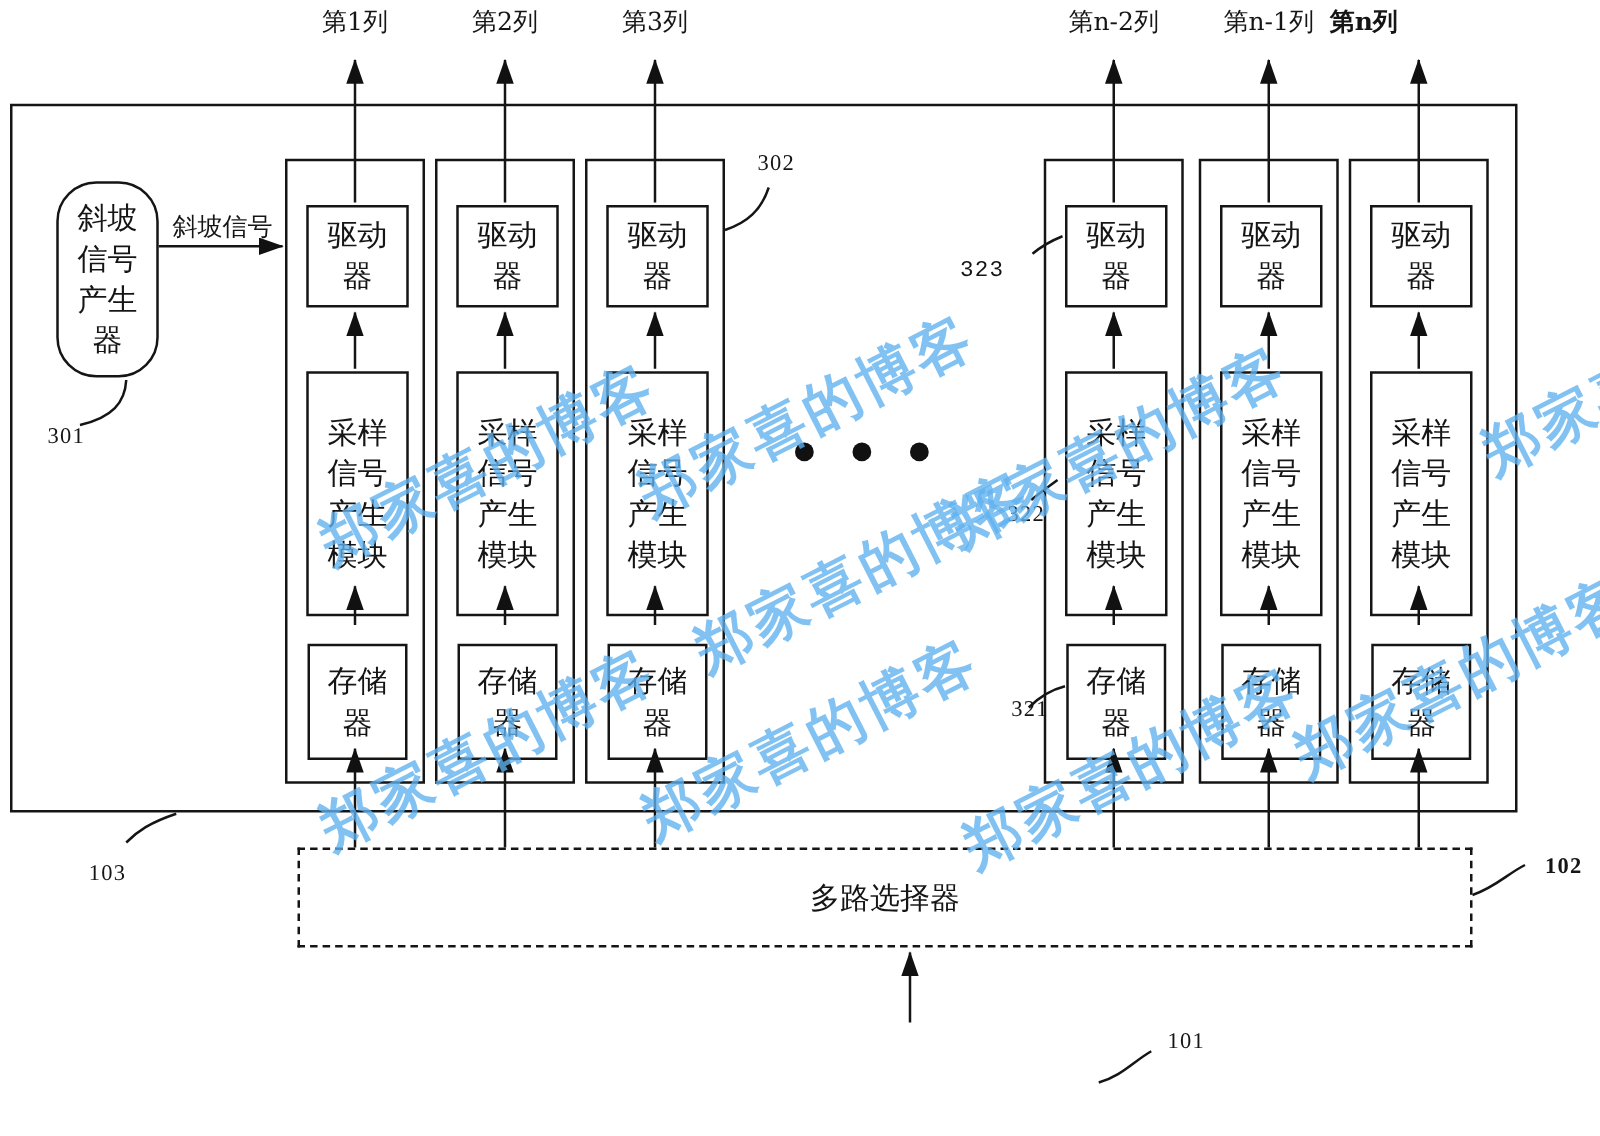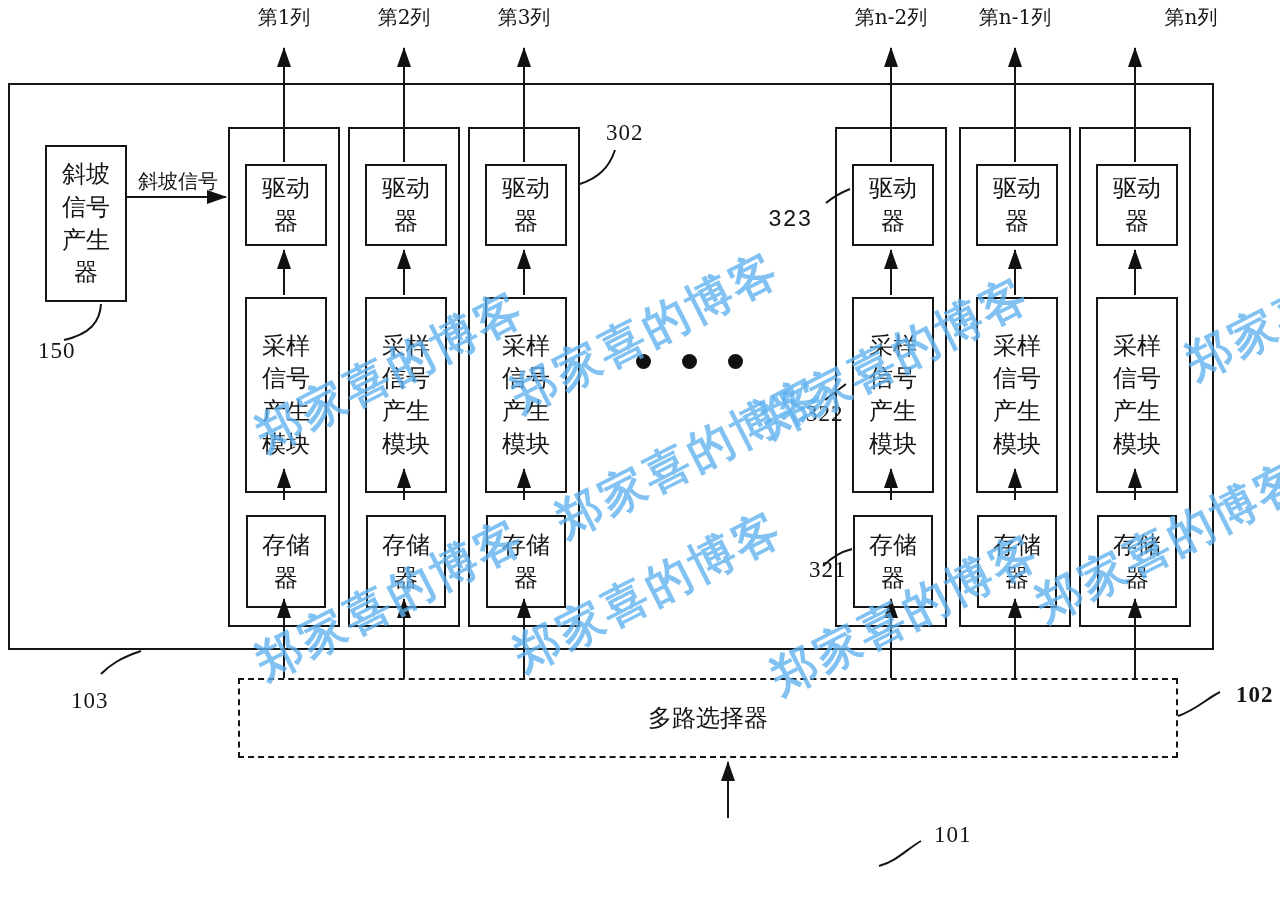--- a/index.html
+++ b/index.html
@@ -21,21 +21,21 @@
   .frame{position:absolute;box-sizing:border-box;border:2px solid #151515;z-index:1;}
   .col-unit{position:absolute;box-sizing:border-box;border:2px solid #151515;top:127px;width:112px;height:500px;z-index:2;}
   .driver-box{left:15px;top:35px;width:82px;height:82px;}
   .sampler-box{left:15px;top:168px;width:82px;height:196px;}
   .memory-box{left:16px;top:386px;width:80px;height:93px;}
   .head-label{
     position:absolute;top:4px;width:120px;text-align:center;font-size:20px;
     font-family:"DejaVu Serif","Liberation Serif",serif;z-index:2;
   }
   .refnum{
-    position:absolute;font-size:23px;font-family:"Liberation Serif","DejaVu Serif",serif;
+    position:absolute;font-size:18px;font-family:"Liberation Serif","DejaVu Serif",serif;
     color:#151515;z-index:2;letter-spacing:1px;
   }
   .signal-label{
     position:absolute;left:130px;top:168px;width:96px;text-align:center;font-size:20px;
     font-family:"DejaVu Serif","Liberation Serif",serif;z-index:2;
   }
   .wm{
     position:absolute;z-index:9;transform:translate(-50%,-50%) rotate(-27deg);
     font-size:46px;font-weight:bold;letter-spacing:3px;white-space:nowrap;
     color:#5fb2f0;opacity:0.78;pointer-events:none;
@@ -101,23 +101,23 @@
     </g>
   </svg>
 
   <div class="frame" style="left:8px;top:83px;width:1206px;height:567px;"></div>
 
   <div class="head-label" style="left:224px;">第1列</div>
   <div class="head-label" style="left:344px;">第2列</div>
   <div class="head-label" style="left:464px;">第3列</div>
   <div class="head-label" style="left:831px;">第n-2列</div>
   <div class="head-label" style="left:955px;">第n-1列</div>
-  <div class="head-label" style="left:1131px;">第n列</div>
-
-  <div class="box" style="left:45px;top:145px;width:82px;height:157px;">
+  <div class="head-label" style="left:1031px;font-weight:bold;">第n列</div>
+
+  <div class="box" style="left:45px;top:145px;width:82px;height:157px;border-radius:32px;">
     <span class="box-label">斜坡
 信号
 产生
 器</span>
   </div>
   <div class="signal-label">斜坡信号</div>
 
   <div class="col-unit" style="left:228px;">
     <div class="box driver-box">
       <span class="box-label">驱动
@@ -224,21 +224,21 @@
     <span></span>
     <span></span>
     <span></span>
   </div>
 
   <div class="box dashed" style="left:238px;top:678px;width:940px;height:80px;">
     <span class="box-label">多路选择器</span>
   </div>
 
 
-  <div class="refnum" style="left:38px;top:338px;">150</div>
+  <div class="refnum" style="left:38px;top:338px;">301</div>
   <div class="refnum" style="left:606px;top:120px;">302</div>
   <div class="refnum" style="left:768px;top:207px;font-family:Liberation Mono, monospace;">323</div>
   <div class="refnum" style="left:766px;top:401px;margin-left:40px;">322</div>
   <div class="refnum" style="left:765px;top:557px;margin-left:44px;">321</div>
   <div class="refnum" style="left:71px;top:688px;">103</div>
   <div class="refnum" style="left:1236px;top:682px;font-weight:bold;">102</div>
   <div class="refnum" style="left:934px;top:822px;">101</div>
 
   <div class="wm" style="left:390px;top:372px;">郑家喜的博客</div>
   <div class="wm" style="left:645px;top:333px;">郑家喜的博客</div>

